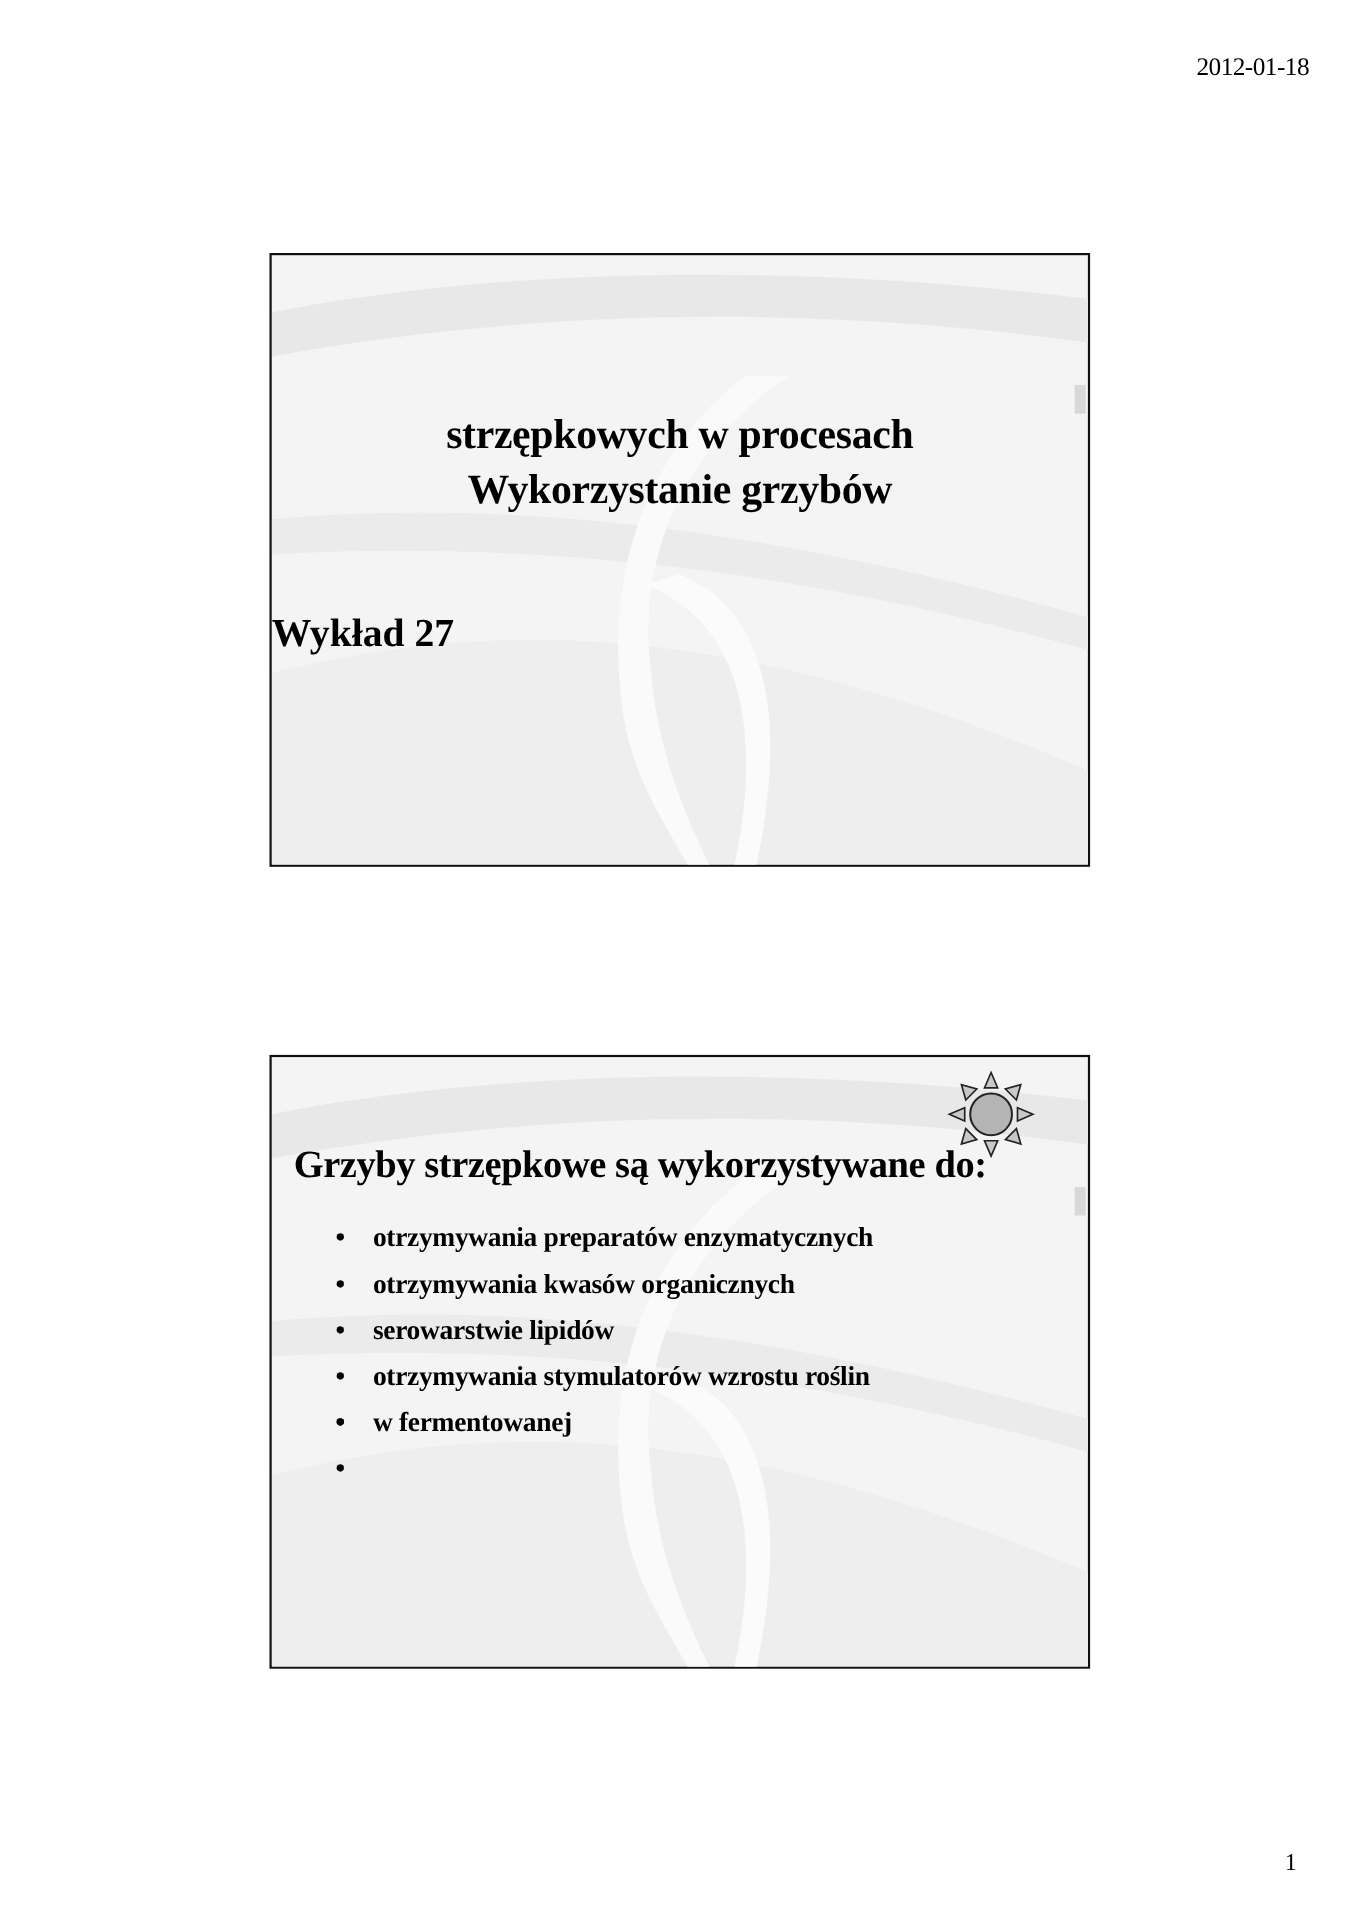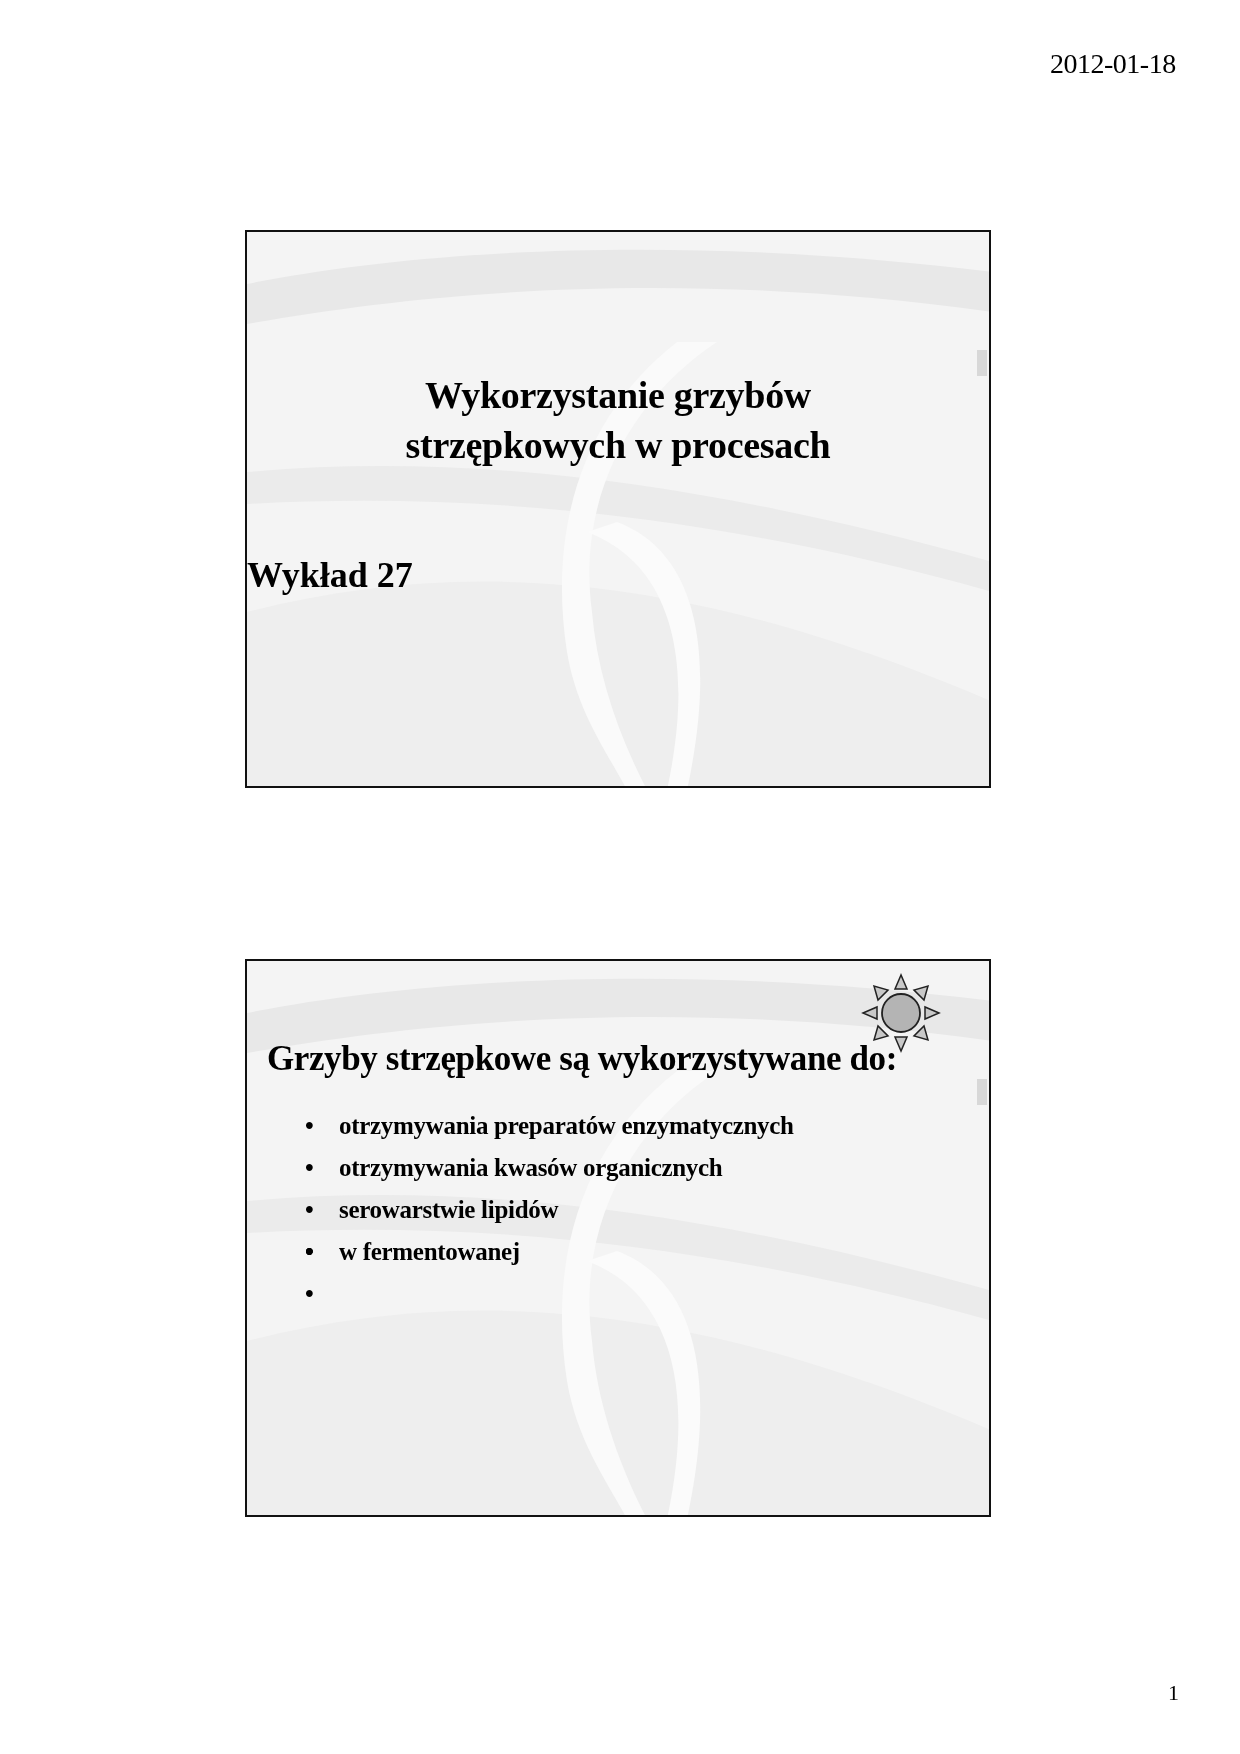--- a/index.html
+++ b/index.html
@@ -2,21 +2,21 @@
 <html><head>
 <meta charset="utf-8">
 <style>
   html, body { margin: 0; padding: 0; background: #ffffff; }
   body {
     width: 1240px; height: 1754px; position: relative; overflow: hidden;
     font-family: "Liberation Serif", "DejaVu Serif", serif; color: #000;
   }
   .page-date {
     position: absolute; left: 1050px; top: 48px; width: 140px;
-    font-size: 28px; text-align: left; letter-spacing: -0.5px;
+    font-size: 23px; text-align: right; letter-spacing: -0.5px;
   }
   .page-number {
     position: absolute; left: 1168px; top: 1680px; font-size: 22px;
   }
   .slide {
     position: absolute; left: 245px; width: 746px; height: 558px;
     border: 2px solid #111; box-sizing: border-box;
     background: #f4f4f4; overflow: hidden;
   }
   .slide-bg { position: absolute; inset: 0; z-index: 0; }
@@ -56,22 +56,22 @@
   <svg class="slide-bg" width="746" height="558" viewBox="0 0 746 558">
     <path d="M0,52 C160,20 420,0 746,40 L746,80 C430,36 180,60 0,92 Z" fill="#e8e8e8"></path>
     <path d="M0,240 C220,220 460,250 746,330 L746,360 C460,280 220,260 0,272 Z" fill="#ebebeb"></path>
     <path d="M0,380 C200,330 420,330 746,470 L746,558 L0,558 Z" fill="#eeeeee"></path>
     <path d="M430,110 C340,180 300,290 320,420 C330,480 360,520 380,558 L400,558 C370,500 350,440 345,380 C330,270 380,170 470,110 Z" fill="#fafafa"></path>
     <path d="M340,300 C420,330 450,420 420,558 L440,558 C470,420 450,320 370,290 Z" fill="#fbfbfb"></path>
     <rect x="730" y="118" width="10" height="26" fill="#d8d8d8"></rect>
   </svg>
   <div class="slide-content">
     <div class="title-block">
+      <div>strzępkowych w procesach</div>
       <div>Wykorzystanie grzybów</div>
-      <div>strzępkowych w procesach</div>
     </div>
     <div class="subtitle">Wykład 27</div>
   </div>
 </div>
 
 <div class="slide" id="slide2">
   <svg class="slide-bg" width="746" height="558" viewBox="0 0 746 558">
     <path d="M0,52 C160,20 420,0 746,40 L746,80 C430,36 180,60 0,92 Z" fill="#e8e8e8"></path>
     <path d="M0,240 C220,220 460,250 746,330 L746,360 C460,280 220,260 0,272 Z" fill="#ebebeb"></path>
     <path d="M0,380 C200,330 420,330 746,470 L746,558 L0,558 Z" fill="#eeeeee"></path>
@@ -91,21 +91,21 @@
         <polygon points="13,67 17,53 27,63"></polygon>
         <polygon points="67,67 63,53 53,63"></polygon>
       </g>
       <circle cx="40" cy="40" r="19" fill="#b4b4b4" stroke="#222" stroke-width="1.8"></circle>
     </svg>
     <div class="s2-title">Grzyby strzępkowe są wykorzystywane do:</div>
     <ul class="bullets">
       <li><span class="dot">•</span><span>otrzymywania preparatów enzymatycznych</span></li>
       <li><span class="dot">•</span><span>otrzymywania kwasów organicznych</span></li>
       <li><span class="dot">•</span><span>serowarstwie lipidów</span></li>
-      <li><span class="dot">•</span></li>
+      <li><span class="dot">•</span><span>otrzymywania stymulatorów wzrostu roślin</span></li>
       <li><span class="dot">•</span></li>
       <li><span class="dot">•</span><span>w fermentowanej</span></li>
       <li style="width:470px;"><span class="dot">•</span></li>
     </ul>
   </div>
 </div>
 
 <div class="page-number">1</div>
 
 </body></html>

